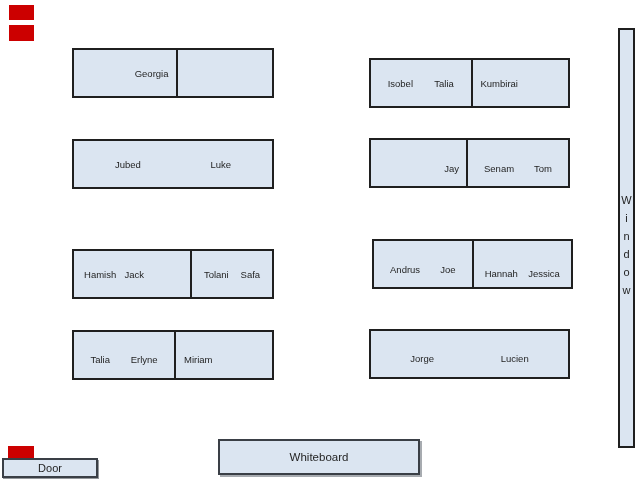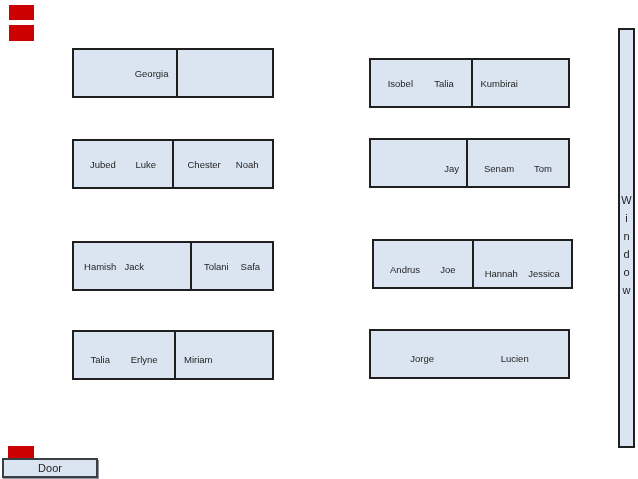--- a/index.html
+++ b/index.html
@@ -31,21 +31,21 @@
     overflow: hidden;
   }
   .half + .half { border-left: 2px solid var(--line, #1f1f1f); }
   .half.split { justify-content: space-around; padding: 0 6px; }
   .half.right { justify-content: flex-end; padding-right: 7px; }
   .half.left  { justify-content: flex-start; padding-left: 8px; }
   .name { white-space: nowrap; }
 
   .desk[data-pos="l1"] { left: 72px;  top: 48px;  width: 202px; height: 50px; }
   .desk[data-pos="l2"] { left: 72px;  top: 139px; width: 202px; height: 50px; }
-  .desk[data-pos="l3"] { left: 72px;  top: 241px; width: 202px; height: 50px; gap: 36px; }
+  .desk[data-pos="l3"] { left: 72px;  top: 249px; width: 202px; height: 50px; gap: 36px; }
   .desk[data-pos="l4"] { left: 72px;  top: 330px; width: 202px; height: 50px; }
   .desk[data-pos="r1"] { left: 369px; top: 58px;  width: 201px; height: 50px; }
   .desk[data-pos="r2"] { left: 369px; top: 138px; width: 201px; height: 50px; }
   .desk[data-pos="r3"] { left: 372px; top: 239px; width: 201px; height: 50px; text-align: right; }
   .desk[data-pos="r4"] { left: 369px; top: 329px; width: 201px; height: 50px; }
 
   
   .desk[data-pos="r2"] .half { padding-top: 10px; }
   .desk[data-pos="r3"] .half:first-child { padding-top: 10px; }
   .desk[data-pos="r3"] .half:last-child  { padding-top: 18px; }
@@ -102,24 +102,20 @@
         <div class="half right">
           <span class="name">Georgia</span>
         </div>
         <div class="half empty"></div>
       </div>
       <div class="desk" data-pos="l2">
         <div class="half split">
           <span class="name">Jubed</span>
           <span class="name">Luke</span>
         </div>
-        <div class="half split">
-          <span class="name">Chester</span>
-          <span class="name">Noah</span>
-        </div>
       </div>
       <div class="desk" data-pos="l3">
         <div class="half split">
           <span class="name">Hamish</span>
           <span class="name">Jack</span>
         </div>
         <div class="half split">
           <span class="name">Tolani</span>
           <span class="name">Safa</span>
         </div>
@@ -171,18 +167,21 @@
 
   <div class="room-box" id="window">
       <span>W</span>
       <span>i</span>
       <span>n</span>
       <span>d</span>
       <span>o</span>
       <span>w</span>
     </div>
 
+  <div class="room-box" id="whiteboard">
+    <span>Whiteboard</span>
+  </div>
 
   <div class="room-box" id="door">
     <span>Door</span>
   </div>
 
 </div>
 
 </body></html>

